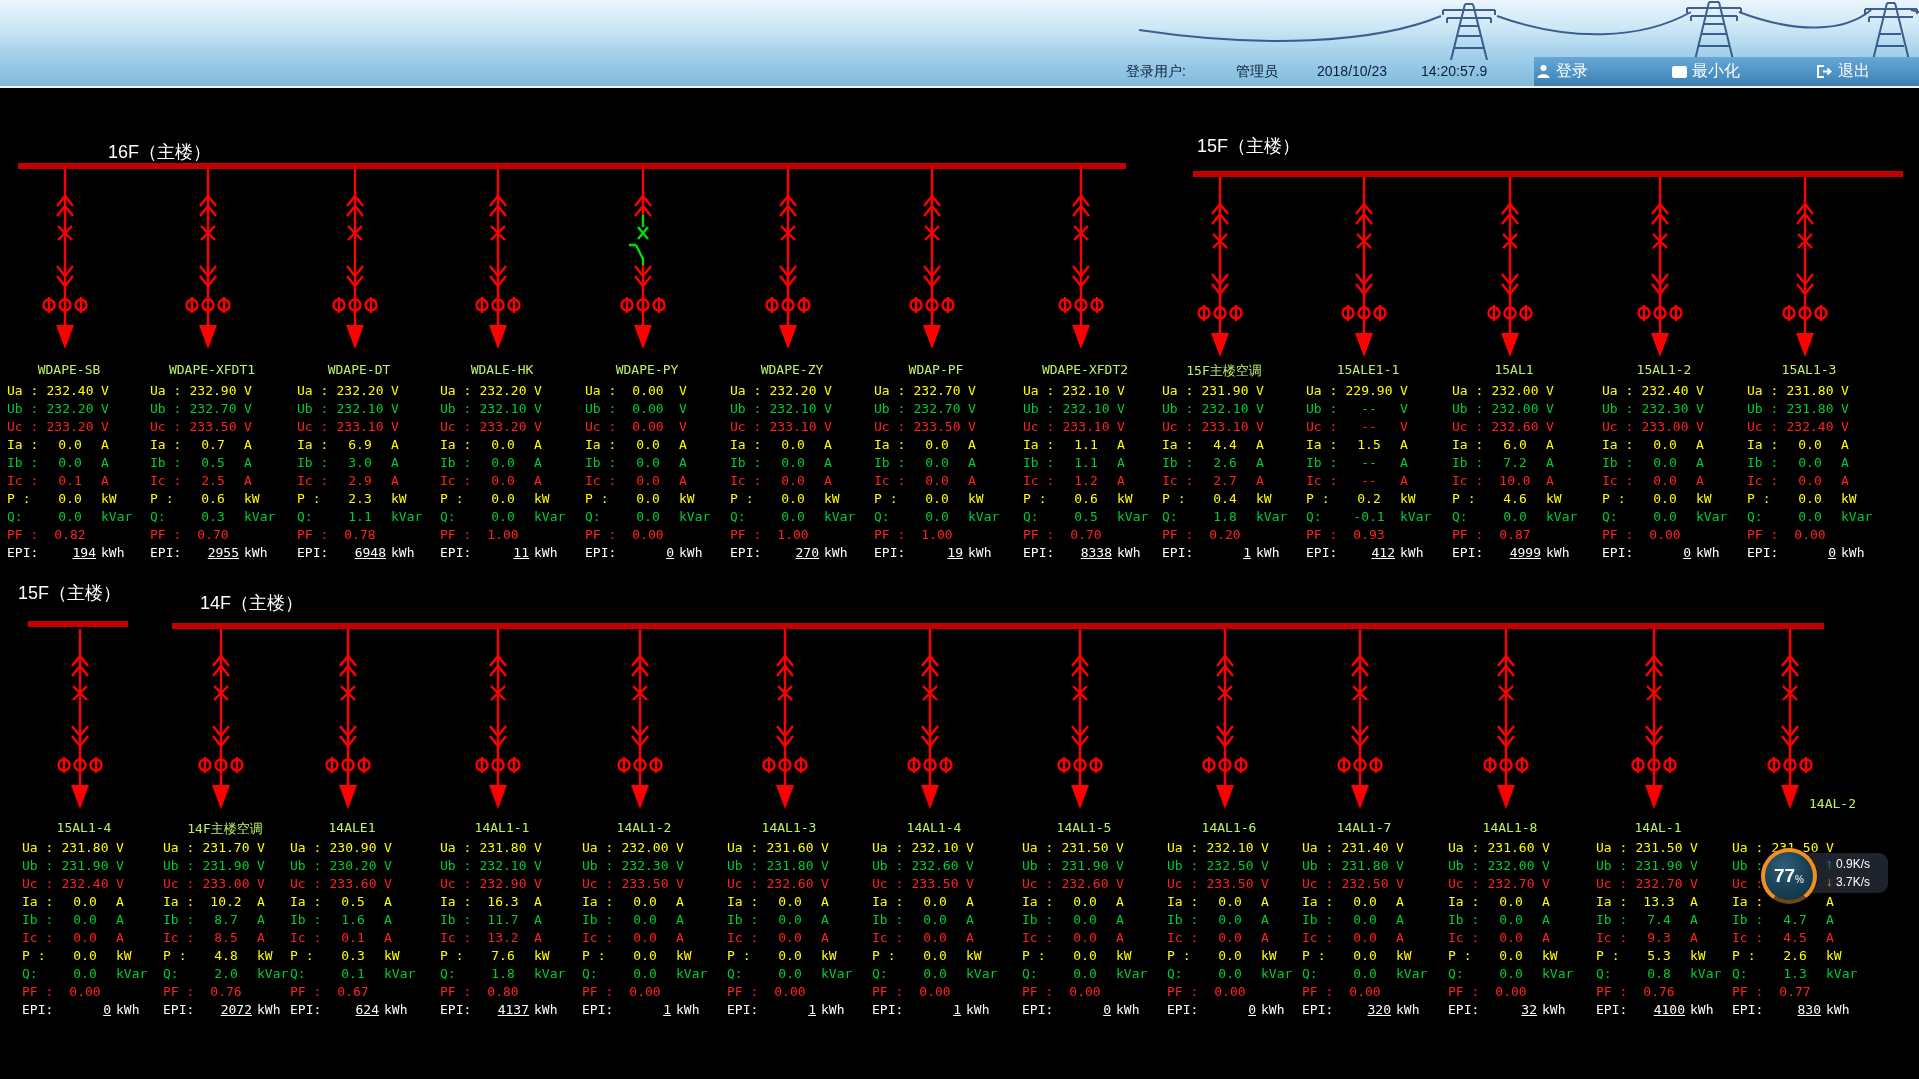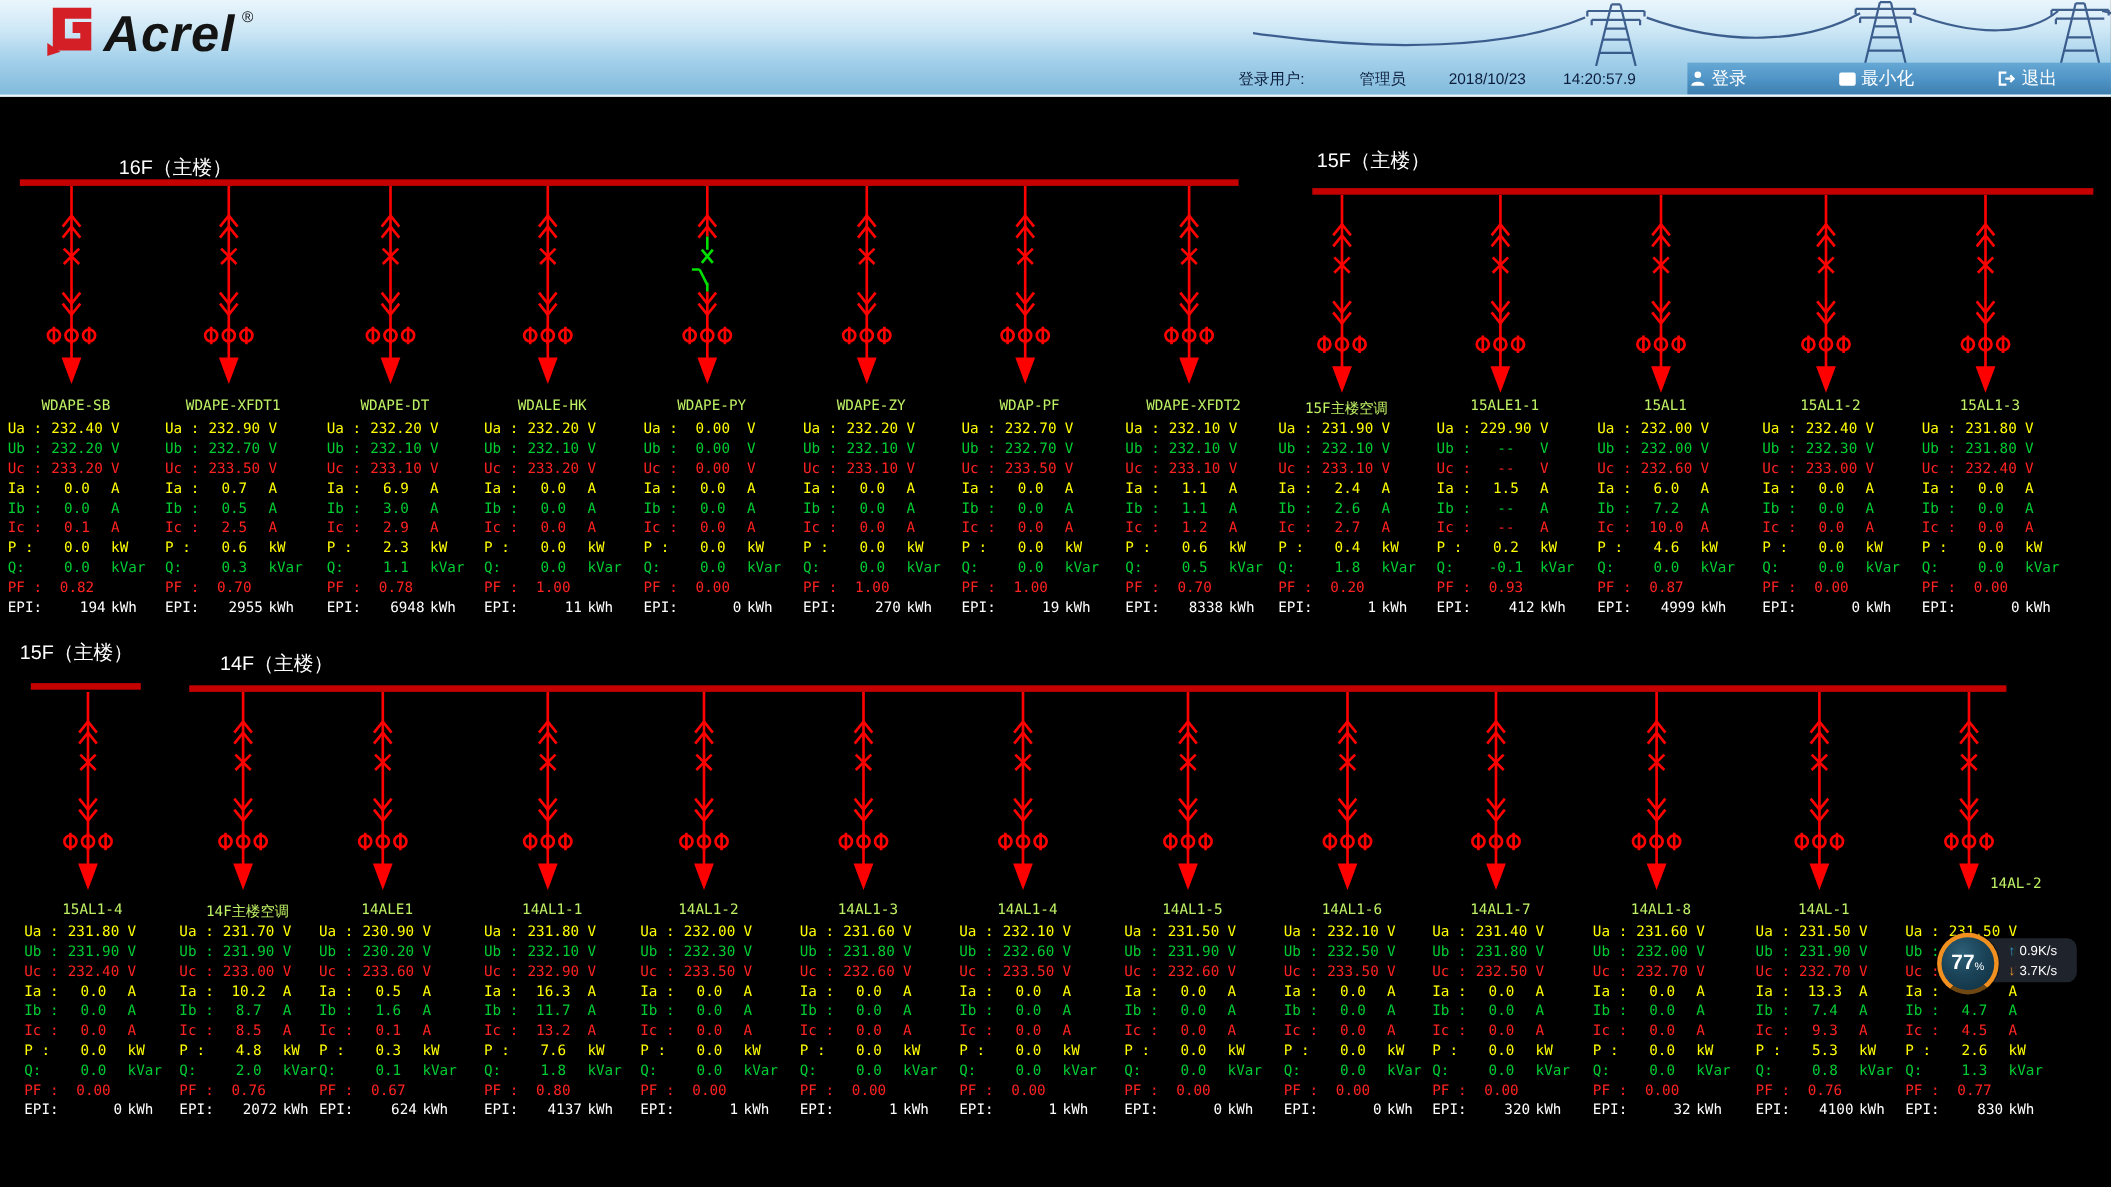--- a/index.html
+++ b/index.html
@@ -30,21 +30,21 @@
   .section-label{position:absolute;color:#fff;font-size:18px;white-space:nowrap;}
   .bus-bar{position:absolute;height:6px;}
   .feeder-sym{position:absolute;}
   .feeder-name{position:absolute;width:124px;text-align:center;color:#bef264;
                font-family:"DejaVu Sans Mono",monospace;font-size:13px;white-space:nowrap;}
   .panel{position:absolute;width:124px;font-family:"DejaVu Sans Mono",monospace;
          font-size:13px;line-height:18px;}
   .prow{display:flex;height:18px;white-space:nowrap;}
   .prow .lb{width:34px;}
   .prow .val{flex:1;text-align:center;}
-  .prow.epi .val{text-align:right;padding-right:3px;}
+  .prow.epi .val{text-align:right;padding-right:3px;text-decoration:underline;}
   .prow .un{width:32px;padding-left:2px;box-sizing:border-box;}
 
   
   .speed-panel{position:absolute;left:1800px;top:765px;width:88px;height:40px;
                background:rgba(33,38,46,0.93);border-radius:9px;box-sizing:border-box;
                display:flex;flex-direction:column;justify-content:center;padding-left:26px;z-index:8;}
   .speed-row{display:flex;align-items:center;gap:4px;height:18px;font-size:12px;color:#fff;}
   .arrow-up{color:#2f9be0;font-weight:700;}
   .arrow-down{color:#f2a12e;font-weight:700;}
   .progress-circle{position:absolute;left:1761px;top:760px;width:56px;height:56px;border-radius:50%;
@@ -86,28 +86,20 @@
         <path d="M304,10 h52 M308,18 h44 M304,10 v5 M356,10 v5 M308,18 v5 M352,18 v5"></path>
         <path d="M556,60 L570,2 M594,60 L580,2 M570,2 h10"></path>
         <path d="M559,46 h32 M562,34 h26 M565,24 h20"></path>
         <path d="M548,8 h54 M552,16 h46 M548,8 v5 M602,8 v5 M552,16 v5 M598,16 v5"></path>
         <path d="M734,60 L748,3 M770,60 L756,3 M748,3 h8"></path>
         <path d="M737,46 h28 M740,34 h22"></path>
         <path d="M726,9 h52 M730,17 h44 M726,9 v5 M778,9 v5 M730,17 v5"></path>
       </g>
     </svg>
 
-    <div class="logo">
-      <svg width="46" height="48" viewBox="0 0 46 48">
-        <path d="M6 3 h35 v10 h-24 v18 h14 v-5 h-7 v-10 h17 v26 H6 z" fill="#d41f26"></path>
-        <path d="M1 35 l12 8 -12 4 z" fill="#d41f26"></path>
-      </svg>
-      <span class="logo-text">Acrel</span>
-      <span class="logo-reg">®</span>
-    </div>
 
 
     <span class="hdr-txt" style="left:1126px;">登录用户:</span>
     <span class="hdr-txt" style="left:1236px;">管理员</span>
     <span class="hdr-txt" style="left:1317px;">2018/10/23</span>
     <span class="hdr-txt" style="left:1421px;">14:20:57.9</span>
 
     <div class="header-strip"></div>
 
     <div class="hdr-btn" style="left:1536px;">
@@ -692,21 +684,21 @@
           <span class="val">232.10</span>
           <span class="un">V</span>
         </div>
         <div class="prow" style="color: rgb(255, 34, 34);">
           <span class="lb">Uc :</span>
           <span class="val">233.10</span>
           <span class="un">V</span>
         </div>
         <div class="prow" style="color: rgb(255, 255, 0);">
           <span class="lb">Ia :</span>
-          <span class="val">2.4</span>
+          <span class="val">4.4</span>
           <span class="un">A</span>
         </div>
         <div class="prow" style="color: rgb(0, 204, 51);">
           <span class="lb">Ib :</span>
           <span class="val">2.6</span>
           <span class="un">A</span>
         </div>
         <div class="prow" style="color: rgb(255, 34, 34);">
           <span class="lb">Ic :</span>
           <span class="val">2.7</span>

